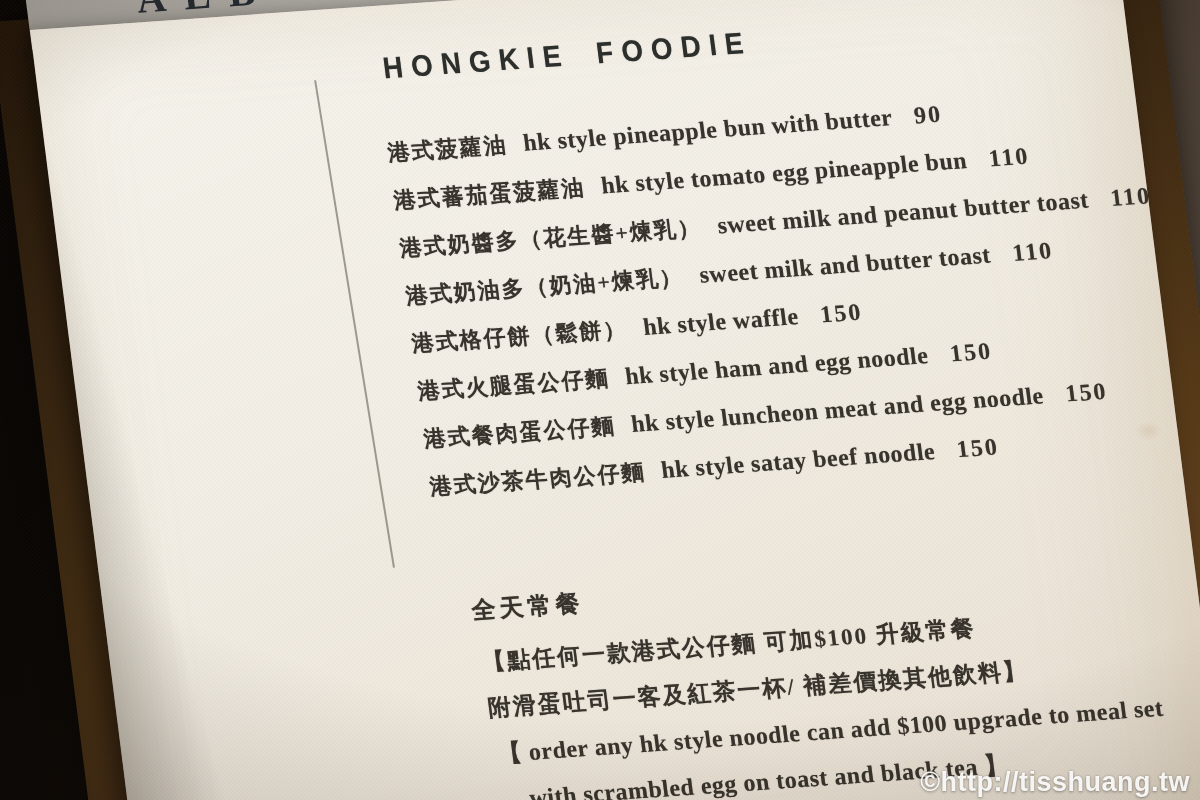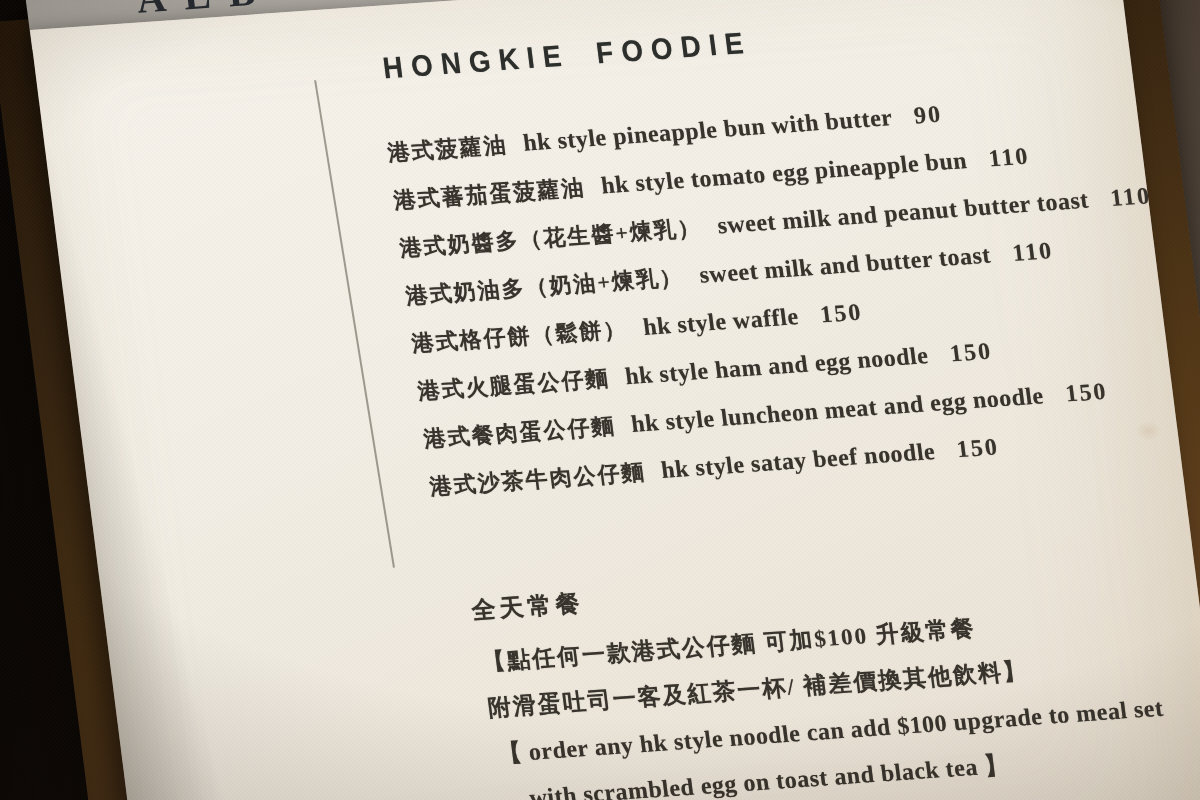--- a/index.html
+++ b/index.html
@@ -113,13 +113,14 @@
         <div class="set-line zh-line">附滑蛋吐司一客及紅茶一杯/ 補差價換其他飲料】</div>
         <div class="set-line en-line">【 order any hk style noodle can add $100 upgrade to meal set</div>
         <div class="set-line en-line last">with scrambled egg on toast and black tea 】</div>
       </div>
     </div>
   </div>
 
   <div class="grain"></div>
   <div class="vignette"></div>
 
+  <div class="watermark">©http://tisshuang.tw</div>
 </div>
 
 </body></html>

